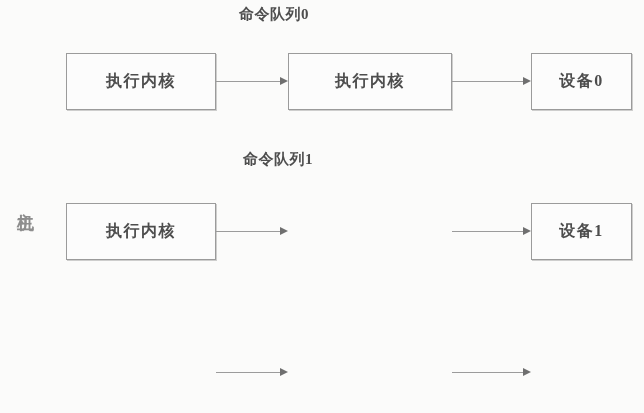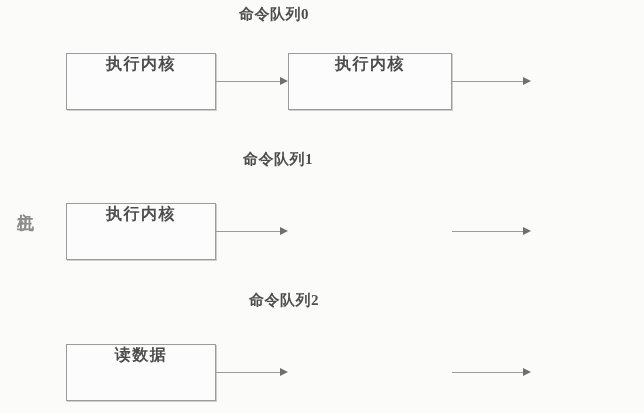--- a/index.html
+++ b/index.html
@@ -49,21 +49,21 @@
   .queue-title.q2 { left: 249px; top: 291px; }
 
   
   .node {
     position: absolute;
     box-sizing: border-box;
     background: #fcfcfc;
     border: 1px solid #9b9b9b;
     box-shadow: 1px 1px 0 0 rgba(150,150,150,0.45);
     display: flex;
-    align-items: flex-start;
+    align-items: center;
     justify-content: center;
   }
   .node .node-label {
     font-size: 16px;
     font-weight: 700;
     color: #4d4d4d;
     letter-spacing: 1.5px;
     white-space: nowrap;
   }
 
@@ -132,44 +132,46 @@
 
   <div class="node col-b row-0">
     <span class="node-label">执行内核</span>
   </div>
 
   <div class="connector conn-bc conn-r0">
     <span class="shaft"></span>
     <span class="head"></span>
   </div>
 
+  <div class="node col-c row-0">
+    <span class="node-label">设备0</span>
+  </div>
 
   <div class="queue-title q1">命令队列1</div>
 
   <div class="node col-a row-1">
     <span class="node-label">执行内核</span>
   </div>
 
   <div class="connector conn-ab conn-r1">
     <span class="shaft"></span>
     <span class="head"></span>
   </div>
 
 
   <div class="connector conn-bc conn-r1">
     <span class="shaft"></span>
     <span class="head"></span>
   </div>
 
+  <div class="node col-c row-1">
+    <span class="node-label">设备1</span>
+  </div>
 
-  <div class="queue-title q2">命令队列2</div>
 
-  <div class="node col-a row-2">
-    <span class="node-label">读数据</span>
-  </div>
 
   <div class="connector conn-ab conn-r2">
     <span class="shaft"></span>
     <span class="head"></span>
   </div>
 
 
   <div class="connector conn-bc conn-r2">
     <span class="shaft"></span>
     <span class="head"></span>

